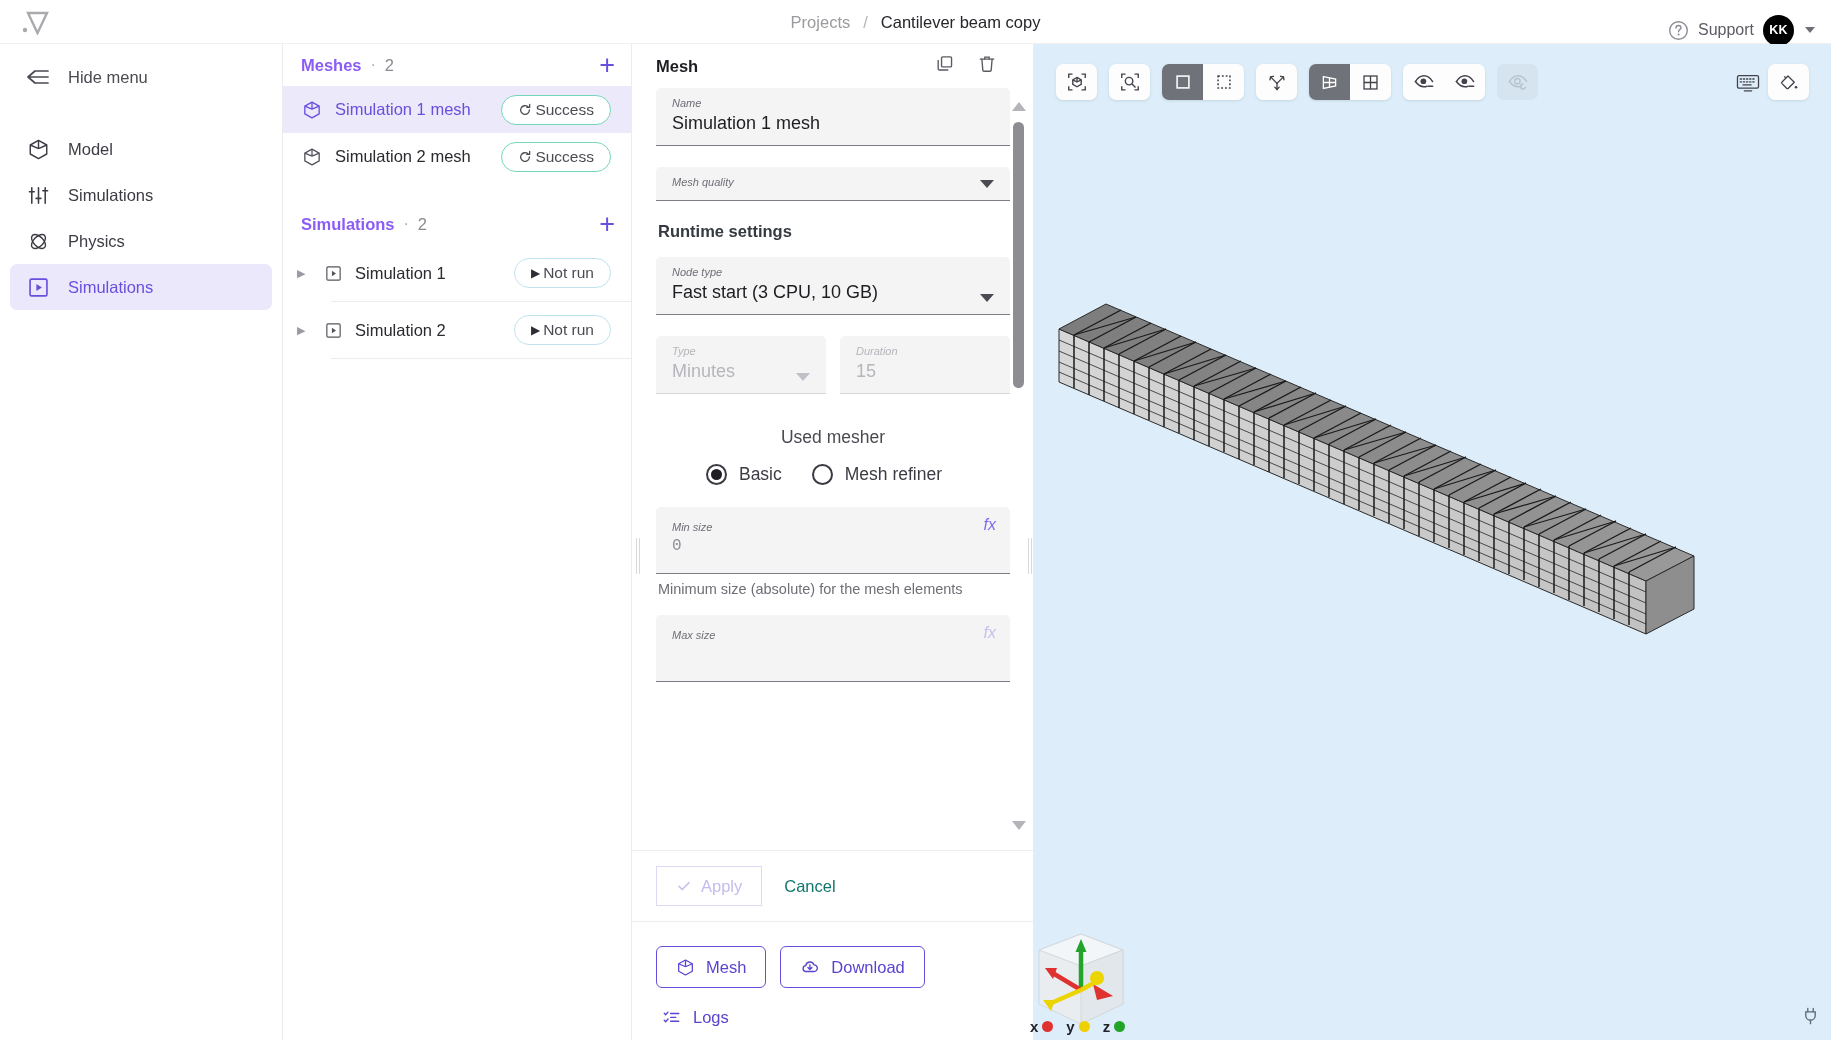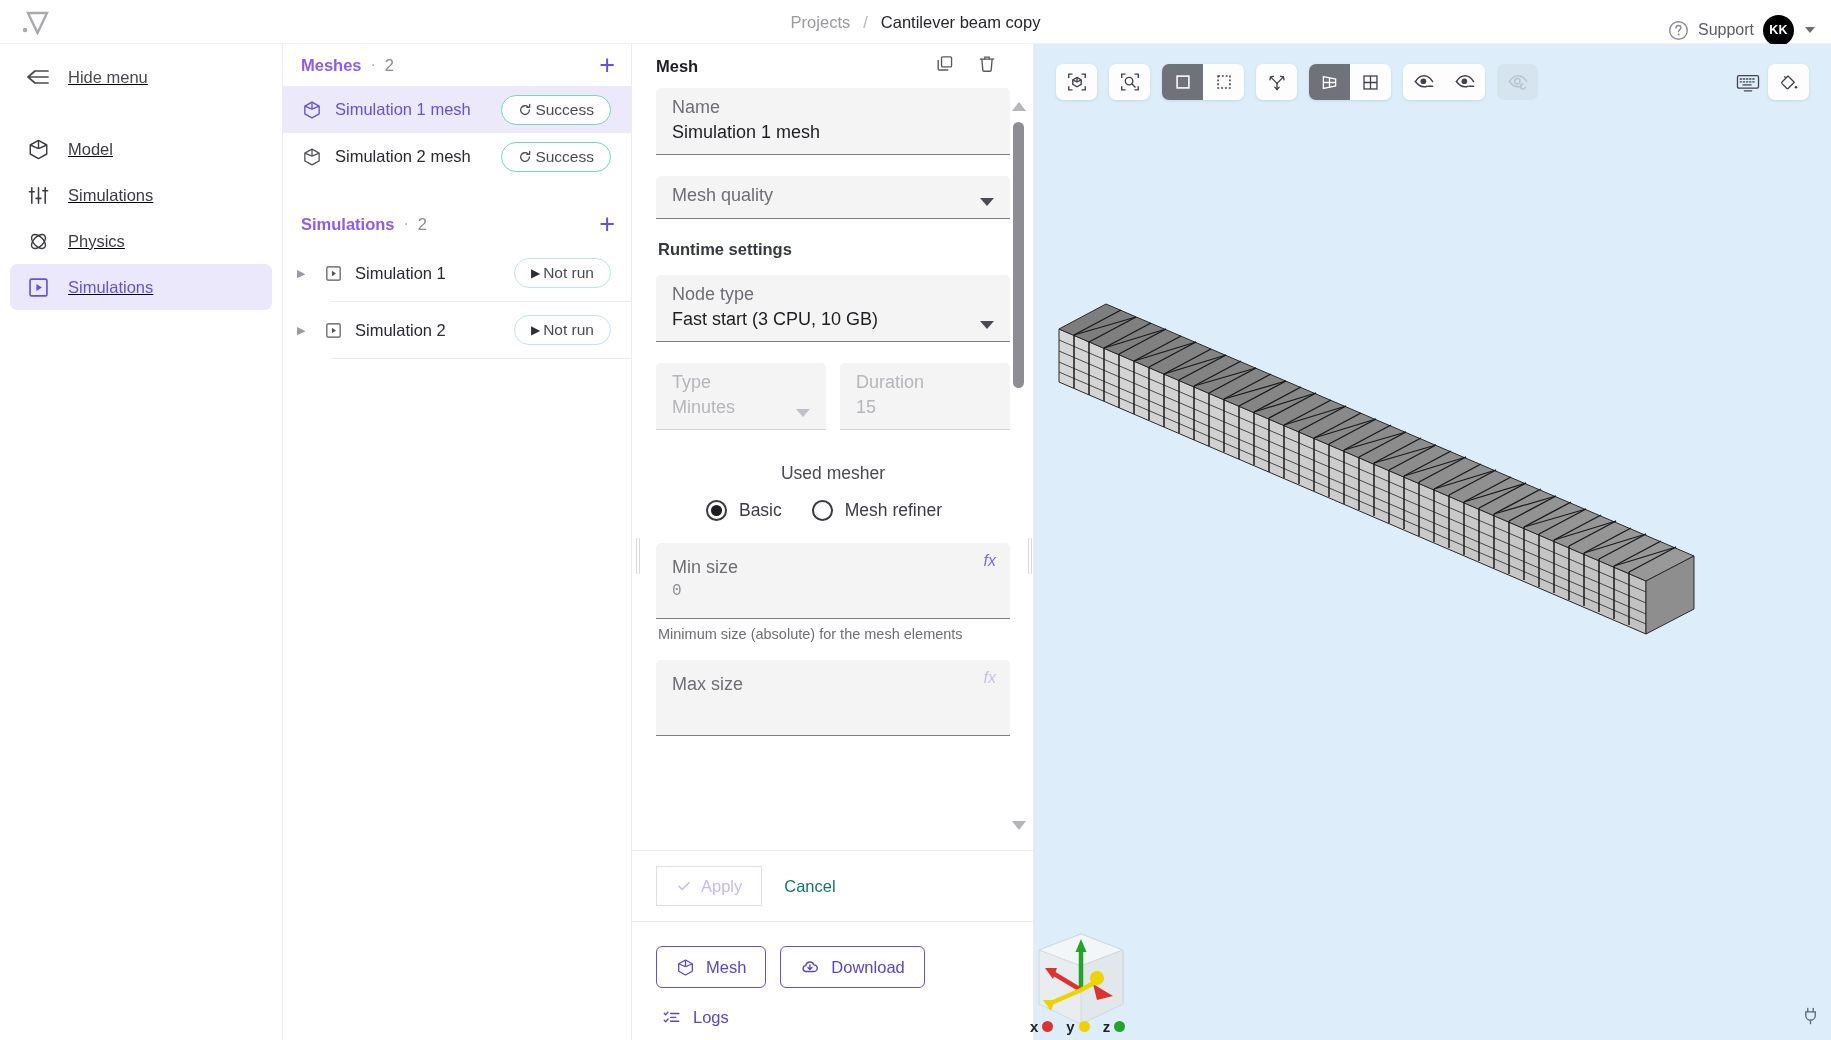--- a/index.html
+++ b/index.html
@@ -36,21 +36,21 @@
   .avatar {
     width: 31px; height: 31px; border-radius: 50%;
     background: #000000; color: #fff; font-size: 12.5px; font-weight: bold;
     display: flex; align-items: center; justify-content: center; letter-spacing: .3px;
   }
   .caret-sm { width: 0; height: 0; border-left: 5px solid transparent; border-right: 5px solid transparent; border-top: 6px solid #6e6e76; margin-left: 2px; }
 
   
   .leftnav {
     position: absolute; top: 44px; left: 0; width: 283px; height: 996px;
-    background: #fff; border-right: 1px solid #ececec; padding-top: 10px; text-decoration: underline;
+    background: #fff; border-right: 1px solid #ececec; padding-top: 10px;
   }
   .nav-item {
     display: flex; align-items: center; gap: 18px; height: 46px;
     margin: 0 10px; padding-left: 16px; border-radius: 7px;
     color: #3c3c44; font-size: 16.5px; cursor: pointer;
   }
   .nav-item .ico { width: 24px; height: 24px; flex: 0 0 24px; display:flex; align-items:center; justify-content:center; }
   .nav-hide { color: #4a4a52; margin-bottom: 26px; }
   .nav-item.active { background: #ebe8fb; color: #6a4ede; }
   .nav-item.active svg { stroke: #6a4ede; }
@@ -100,21 +100,21 @@
   .detail-head .acts { margin-left: auto; display: flex; gap: 22px; }
   .detail-body {
     position: absolute; top: 44px; left: 0; width: 402px; height: 760px;
     padding: 0 24px; overflow: hidden;
   }
   .field {
     background: #f4f4f5; border-bottom: 1px solid #7c7c84;
     border-radius: 5px 5px 0 0; padding: 9px 16px 8px 16px; margin-bottom: 21px;
     position: relative;
   }
-  .field .flabel { font-size: 18px; color: #6e6e76; margin-bottom: 4px; }
+  .field .flabel { font-size: 11px; color: #6e6e76; margin-bottom: 4px; font-style: italic; }
   .field .fvalue { font-size: 18px; color: #1d1d22; height: 24px; }
   .field.disabled { border-bottom-color: #d6d6da; }
   .field.disabled .flabel { color: #b5b5bb; }
   .field.disabled .fvalue { color: #b5b5bb; }
   .caret-dd {
     position: absolute; right: 16px; bottom: 12px;
     width: 0; height: 0; border-left: 7px solid transparent; border-right: 7px solid transparent; border-top: 8px solid #4b4b53;
   }
   .caret-dd.dim { border-top-color: #c0c0c6; }
   .fx { position: absolute; right: 14px; top: 9px; font-size: 16px; font-style: italic; color: #7c6bea; }

